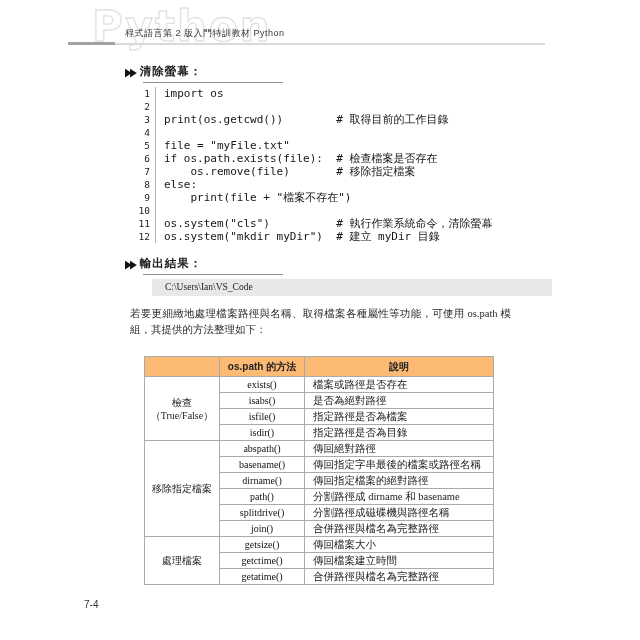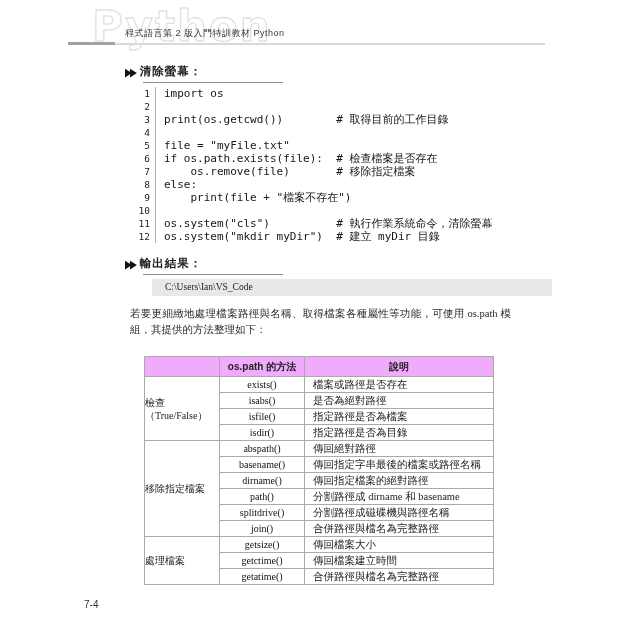--- a/index.html
+++ b/index.html
@@ -59,26 +59,26 @@
   
   table.methods {
     position:absolute; left:144px; top:356px; width:349px; z-index:2;
     border-collapse:collapse; table-layout:fixed;
   }
   table.methods col.c1 { width:75px; }
   table.methods col.c2 { width:85px; }
   table.methods col.c3 { width:189px; }
   table.methods th, table.methods td { border:1px solid #aaaaaa; }
   table.methods th {
-    height:20px; background:#f0abfc; font-size:10px; font-weight:bold; color:#222;
+    height:20px; background:#fdba74; font-size:10px; font-weight:bold; color:#222;
     text-align:center; font-family:"Liberation Sans", sans-serif;
   }
   table.methods td { height:16px; line-height:13px; }
   td.group-label {
-    vertical-align:middle; white-space:pre-line;
+    text-align:center; vertical-align:middle; white-space:pre-line;
     font-family:"Liberation Serif", serif; font-size:10px; color:#222;
   }
   td.method-cell {
     text-align:center; font-family:"Liberation Serif", serif; font-size:10px; color:#111;
   }
   td.desc-cell {
     padding-left:8px; text-align:left;
     font-family:"Liberation Serif", serif; font-size:10.5px; color:#222;
   }
 

